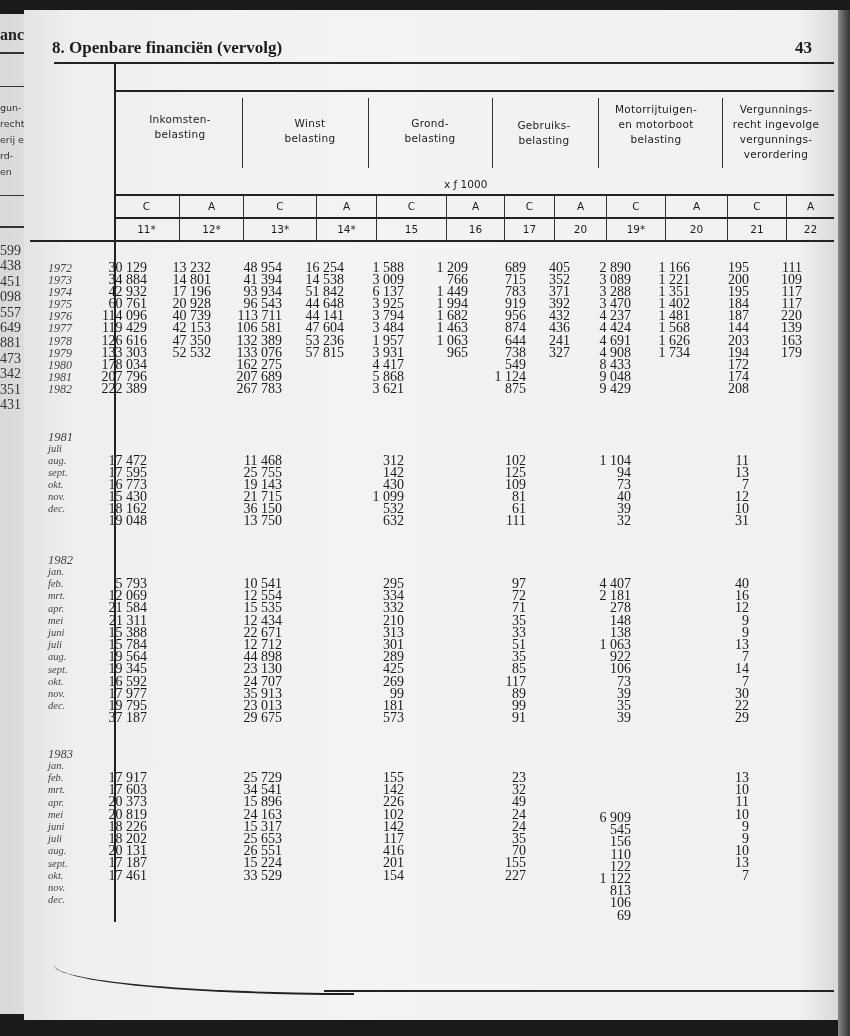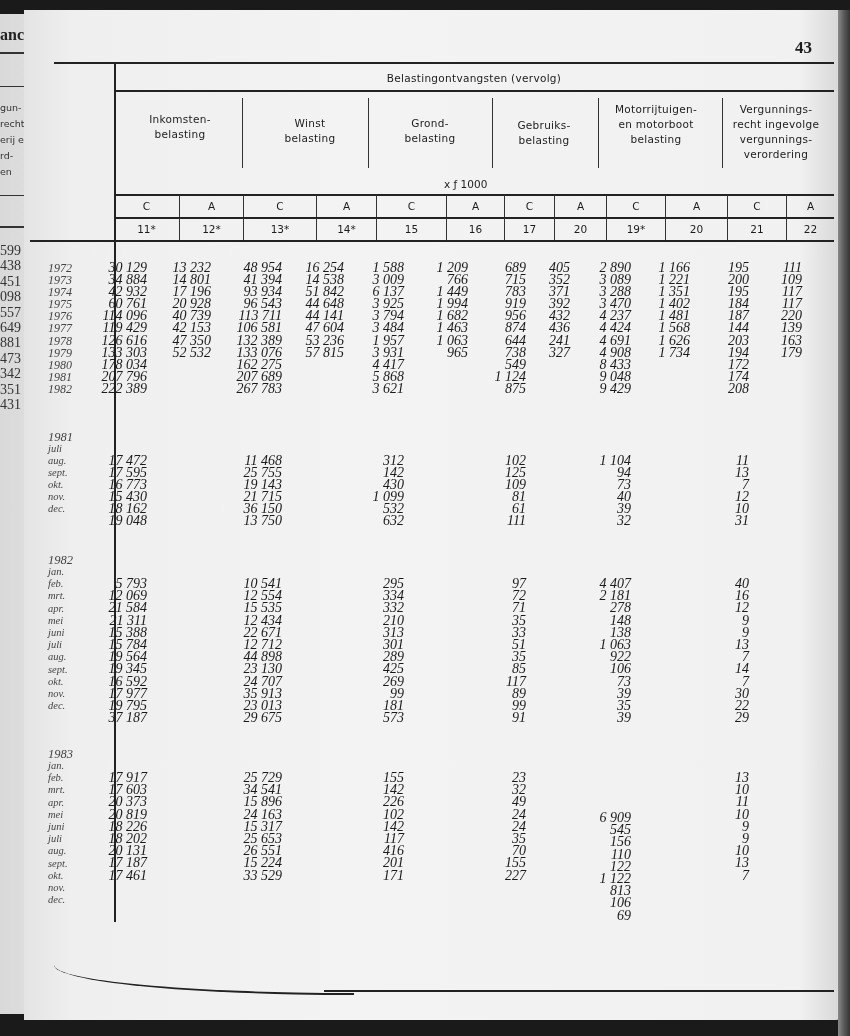--- a/index.html
+++ b/index.html
@@ -28,21 +28,21 @@
          font-size:10.5px; line-height:15px; letter-spacing:0.3px; }
   .grp-div { position:absolute; top:88px; width:1px; height:70px; background:#333; }
   .unit { position:absolute; left:420px; top:168px; font-family:"DejaVu Sans",sans-serif; font-size:10.5px; }
   .cells { position:absolute; left:90px; top:185px; width:720px; display:grid;
            grid-template-columns:66px 64px 73px 60px 70px 58px 50px 52px 59px 62px 59px 47px;
            font-family:"DejaVu Sans",sans-serif; font-size:10.5px; }
   .cells div { text-align:center; border-right:1px solid #333; height:22px; line-height:22px; }
   .cells div.last { border-right:none; }
   .cells-row2 { top:208px; }
   .yr-col { position:absolute; left:48px; font-style:italic; font-size:12px; color:#444; line-height:12px; }
-  .col { position:absolute; text-align:right; font-size:14px; line-height:12px; color:#1a1a1a;font-style:italic; }
+  .col { position:absolute; text-align:right; font-size:14px; line-height:12px; color:#1a1a1a; }
   .col div { height:12px; white-space:nowrap; }
   .bottom-rule { position:absolute; left:300px; top:980px; width:510px; height:2px; background:#222; }
   .bottom-curve { position:absolute; left:30px; top:955px; width:300px; height:28px;
                   border-bottom:2px solid #222; border-radius:0 0 0 100%; }
 </style>
 </head>
 <body>
 
 <div class="left-page2"></div>
 <div class="left-title">anciën</div>
@@ -65,24 +65,24 @@
     <div>557</div>
     <div>649</div>
     <div>881</div>
     <div>473</div>
     <div>342</div>
     <div>351</div>
     <div>431</div>
   </div>
 
 <div class="page">
+  <div class="title">8. Openbare financiën (vervolg)</div>
   <div class="pagenum">43</div>
   <div class="rule-top"></div>
   <div class="vline-main"></div>
-  <div class="super-hdr">Belastingontvangsten (vervolg)</div>
   <div class="hdr-rule" style="top:80px;width:720px;"></div>
 
   <div id="groups">
       <div class="grp" style="left:96px;top:102px;width:120px;">
         <div>Inkomsten-</div>
         <div>belasting</div>
       </div>
       <div class="grp" style="left:226px;top:106px;width:120px;">
         <div>Winst</div>
         <div>belasting</div>
@@ -518,21 +518,21 @@
         </div>
         <div class="col" style="top:762px;left:300px;width:80px;">
           <div style="height:12.2px;">155</div>
           <div style="height:12.2px;">142</div>
           <div style="height:12.2px;">226</div>
           <div style="height:12.2px;">102</div>
           <div style="height:12.2px;">142</div>
           <div style="height:12.2px;">117</div>
           <div style="height:12.2px;">416</div>
           <div style="height:12.2px;">201</div>
-          <div style="height:12.2px;">171</div>
+          <div style="height:12.2px;">154</div>
         </div>
         <div class="col" style="top:762px;left:422px;width:80px;">
           <div style="height:12.2px;">23</div>
           <div style="height:12.2px;">32</div>
           <div style="height:12.2px;">49</div>
           <div style="height:12.2px;">24</div>
           <div style="height:12.2px;">24</div>
           <div style="height:12.2px;">35</div>
           <div style="height:12.2px;">70</div>
           <div style="height:12.2px;">155</div>

